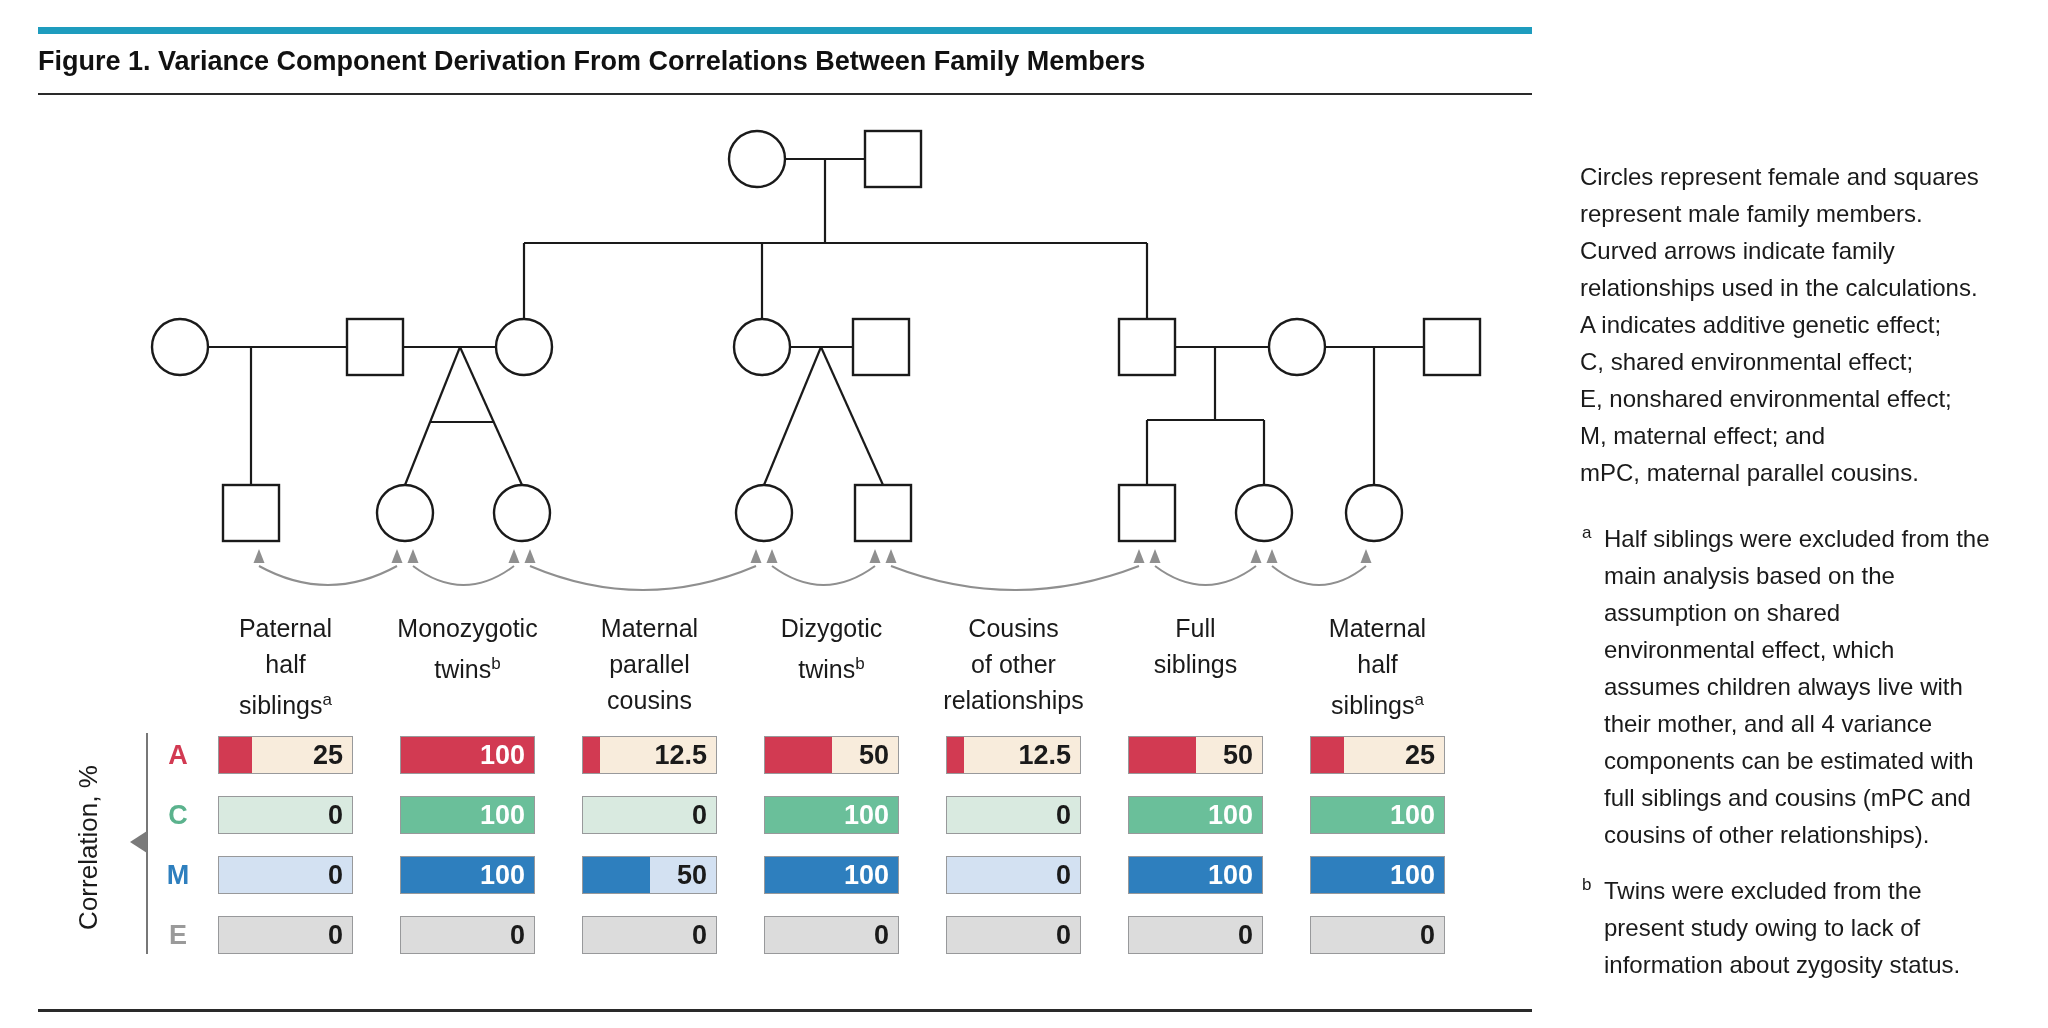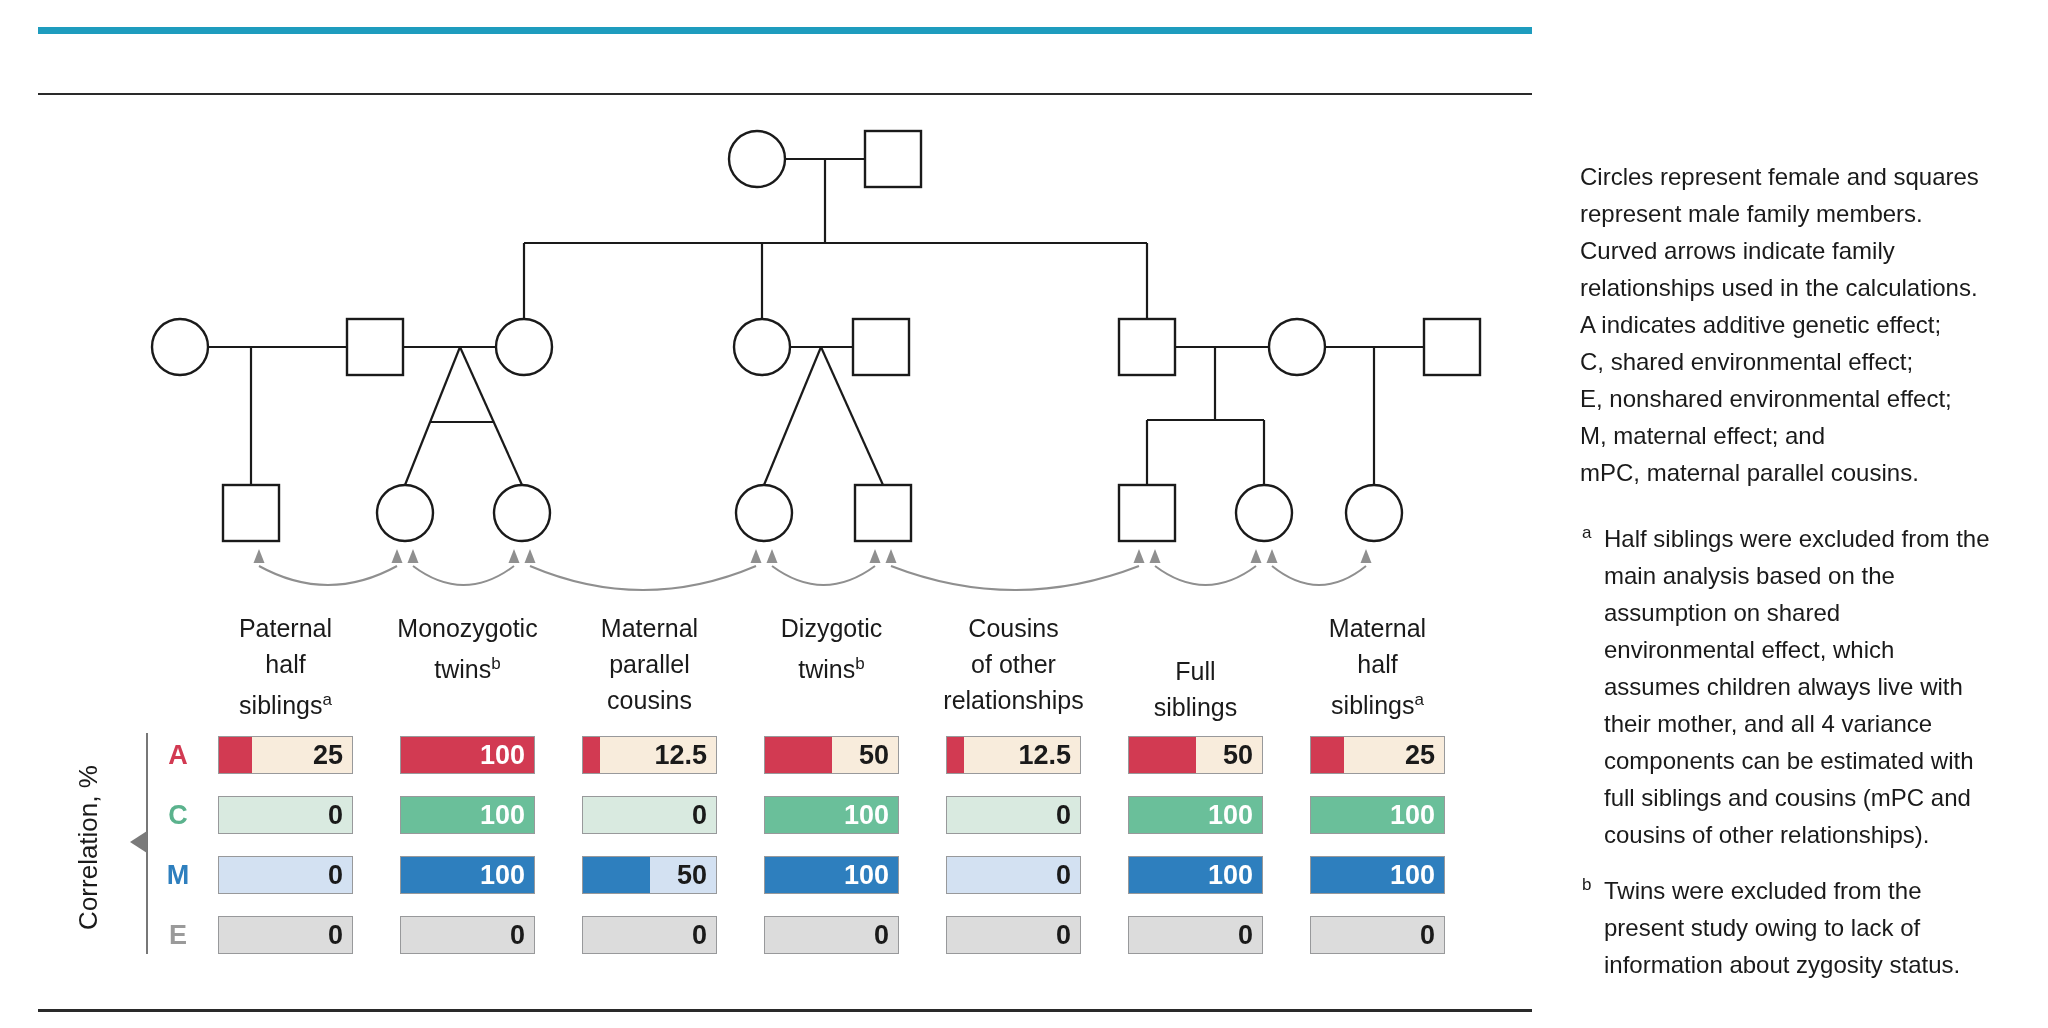--- a/index.html
+++ b/index.html
@@ -23,20 +23,21 @@
   #caption{left:1580px;top:158px;width:468px;font-size:24px;line-height:37px;white-space:pre-line;}
   .footnote{position:absolute;left:1580px;width:468px;font-size:24px;line-height:37px;
             padding-left:24px;box-sizing:border-box;white-space:pre-line;}
   .fn-marker{position:absolute;left:2px;top:-6px;font-size:17px;}
 </style>
 </head>
 <body>
 
 <div id="page">
   <div id="accent-bar" class="abs" style="background: rgb(30, 156, 190);"></div>
+  <div id="fig-title" class="abs">Figure 1. Variance Component Derivation From Correlations Between Family Members</div>
   <div id="title-rule" class="abs"></div>
 
   <svg id="pedigree-svg" class="abs" width="1560" height="1028" viewBox="0 0 1560 1028">
       <line x1="785" y1="159" x2="865" y2="159" stroke="#1a1a1a" stroke-width="2.2"></line>
       <line x1="825" y1="159" x2="825" y2="243" stroke="#1a1a1a" stroke-width="2.2"></line>
       <line x1="524" y1="243" x2="1147" y2="243" stroke="#1a1a1a" stroke-width="2.2"></line>
       <line x1="524" y1="243" x2="524" y2="319" stroke="#1a1a1a" stroke-width="2.2"></line>
       <line x1="762" y1="243" x2="762" y2="319" stroke="#1a1a1a" stroke-width="2.2"></line>
       <line x1="1147" y1="243" x2="1147" y2="319" stroke="#1a1a1a" stroke-width="2.2"></line>
       <line x1="208" y1="347" x2="347" y2="347" stroke="#1a1a1a" stroke-width="2.2"></line>
@@ -97,21 +98,21 @@
       <line x1="147" y1="733" x2="147" y2="954" stroke="#4a4a4a" stroke-width="1.5"></line>
       <path d="M 147 831 L 147 853 L 130 842 Z" fill="#7a7a7a"></path>
     </svg>
 
   <div id="labels-layer" class="abs" style="left:0;top:0;">
       <div class="col-label" style="left: 193.5px; top: 610px;">Paternal<br>half<br>siblings<sup>a</sup></div>
       <div class="col-label" style="left: 375.5px; top: 610px;">Monozygotic<br>twins<sup>b</sup></div>
       <div class="col-label" style="left: 557.5px; top: 610px;">Maternal<br>parallel<br>cousins</div>
       <div class="col-label" style="left: 739.5px; top: 610px;">Dizygotic<br>twins<sup>b</sup></div>
       <div class="col-label" style="left: 921.5px; top: 610px;">Cousins<br>of other<br>relationships</div>
-      <div class="col-label" style="left: 1103.5px; top: 610px; margin-top: 43px;">Full<br>siblings</div>
+      <div class="col-label" style="left: 1103.5px; top: 610px;">Full<br>siblings</div>
       <div class="col-label" style="left: 1285.5px; top: 610px;">Maternal<br>half<br>siblings<sup>a</sup></div>
     </div>
   <div id="bars-layer" class="abs" style="left:0;top:0;">
       <div class="row-label" style="left: 156px; top: 736px; color: rgb(210, 58, 82);">A</div>
       <div class="row-label" style="left: 156px; top: 796px; color: rgb(91, 178, 141);">C</div>
       <div class="row-label" style="left: 156px; top: 856px; color: rgb(46, 127, 190);">M</div>
       <div class="row-label" style="left: 156px; top: 916px; color: rgb(154, 154, 154);">E</div>
       <div class="bar" style="left: 218px; top: 736px; background: rgb(248, 236, 220);">
         <div class="bar-fill" style="width: 25%; background: rgb(210, 58, 82);"></div>
         <span class="bar-value" style="color: rgb(26, 26, 26);">25</span>

